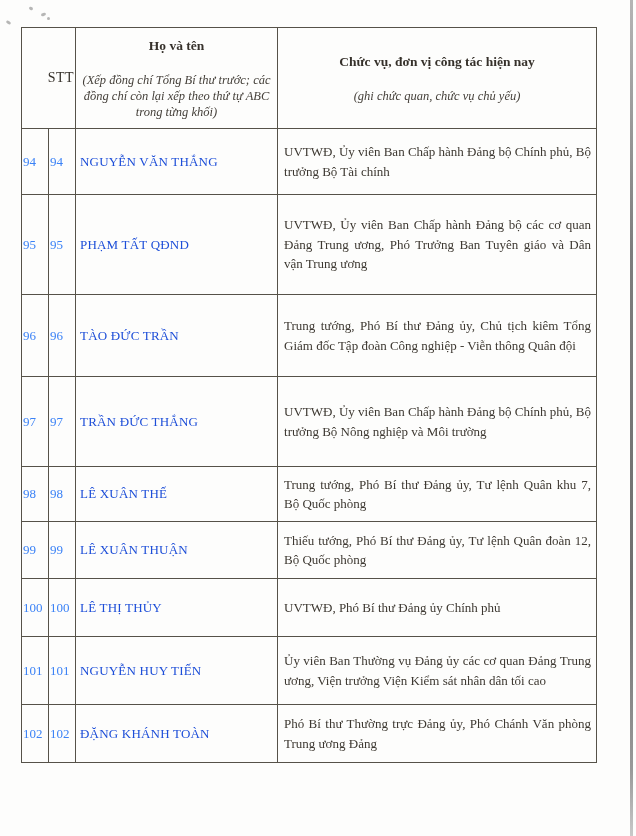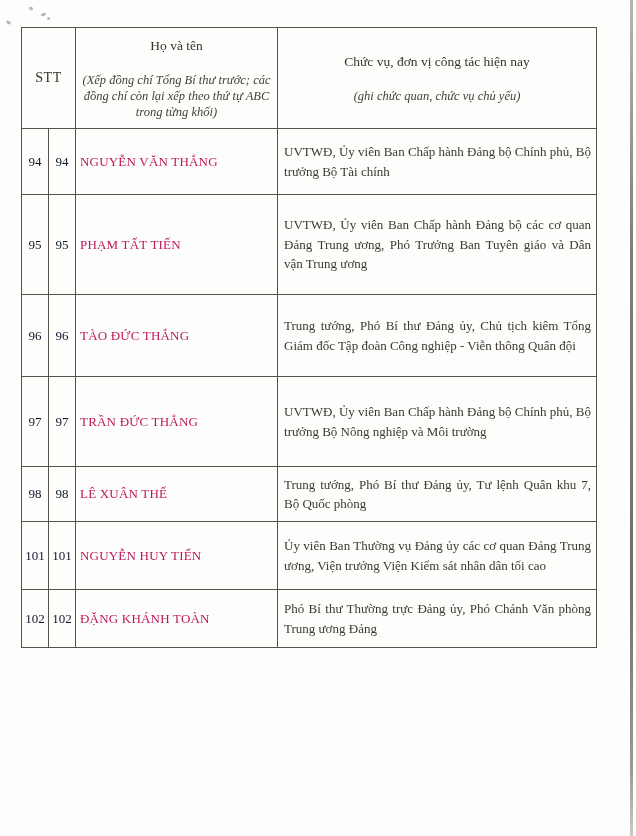--- a/index.html
+++ b/index.html
@@ -36,41 +36,41 @@
 
   .doc th, .doc td {
     border: 1px solid #565249;
     vertical-align: middle;
     font-weight: normal;
     overflow: hidden;
   }
 
   
   tr.hrow { height: 101px; }
-  .h-stt { text-align: center; font-weight: bold; font-size: 14px; letter-spacing: .5px; color: #36312b; }
+  .h-stt { text-align: right; font-weight: bold; font-size: 14px; letter-spacing: .5px; color: #36312b; }
   .h-name, .h-pos { text-align: center; padding: 2px 4px; }
-  .h-title { font-weight: normal; font-size: 13.5px; line-height: 17px; color: #36312b; }
+  .h-title { font-weight: bold; font-size: 13.5px; line-height: 17px; color: #36312b; }
   .h-sub { font-style: italic; font-size: 12.5px; line-height: 16px; margin-top: 18px; color: #45403a; }
 
   
   tr.r0 { height: 66px; }
   tr.r1 { height: 100px; }
   tr.r2 { height: 82px; }
   tr.r3 { height: 90px; }
   tr.r4 { height: 55px; }
   tr.r5 { height: 57px; }
   tr.r6 { height: 58px; }
   tr.r7 { height: 68px; }
   tr.r8 { height: 58px; }
   tr.r9 { height: 53px; }
 
-  td.c-no  { text-align: center; font-size: 13px; color: #0f172a; }
+  td.c-no  { font-size: 13px; color: #3b82f6; }
   td.c-name {
     font-size: 13px; letter-spacing: .2px;
-    padding: 0 2px 0 4px; text-transform: none; color: #be185d;
+    padding: 0 2px 0 4px; text-transform: none; color: #1d4ed8;
   }
   td.c-pos {
     font-size: 13px; line-height: 19.5px;
     text-align: justify;
     padding: 2px 5px 2px 6px;
     color: #3d3831;
   }
 </style>
 </head>
 <body>
@@ -104,40 +104,52 @@
   <tbody>
     <tr class="r0">
       <td class="c-no">94</td>
       <td class="c-no">94</td>
       <td class="c-name">NGUYỄN VĂN THẮNG</td>
       <td class="c-pos">UVTWĐ, Ủy viên Ban Chấp hành Đảng bộ Chính phủ, Bộ trưởng Bộ Tài chính</td>
     </tr>
     <tr class="r1">
       <td class="c-no">95</td>
       <td class="c-no">95</td>
-      <td class="c-name">PHẠM TẤT TIẾN</td>
+      <td class="c-name">PHẠM TẤT QĐND</td>
       <td class="c-pos">UVTWĐ, Ủy viên Ban Chấp hành Đảng bộ các cơ quan Đảng Trung ương, Phó Trưởng Ban Tuyên giáo và Dân vận Trung ương</td>
     </tr>
     <tr class="r2">
       <td class="c-no">96</td>
       <td class="c-no">96</td>
-      <td class="c-name">TÀO ĐỨC THẮNG</td>
+      <td class="c-name">TÀO ĐỨC TRẦN</td>
       <td class="c-pos">Trung tướng, Phó Bí thư Đảng ủy, Chủ tịch kiêm Tổng Giám đốc Tập đoàn Công nghiệp - Viễn thông Quân đội</td>
     </tr>
     <tr class="r3">
       <td class="c-no">97</td>
       <td class="c-no">97</td>
       <td class="c-name">TRẦN ĐỨC THẮNG</td>
       <td class="c-pos">UVTWĐ, Ủy viên Ban Chấp hành Đảng bộ Chính phủ, Bộ trưởng Bộ Nông nghiệp và Môi trường</td>
     </tr>
     <tr class="r4">
       <td class="c-no">98</td>
       <td class="c-no">98</td>
       <td class="c-name">LÊ XUÂN THẾ</td>
       <td class="c-pos">Trung tướng, Phó Bí thư Đảng ủy, Tư lệnh Quân khu 7, Bộ Quốc phòng</td>
+    </tr>
+    <tr class="r5">
+      <td class="c-no">99</td>
+      <td class="c-no">99</td>
+      <td class="c-name">LÊ XUÂN THUẬN</td>
+      <td class="c-pos">Thiếu tướng, Phó Bí thư Đảng ủy, Tư lệnh Quân đoàn 12, Bộ Quốc phòng</td>
+    </tr>
+    <tr class="r6">
+      <td class="c-no">100</td>
+      <td class="c-no">100</td>
+      <td class="c-name">LÊ THỊ THỦY</td>
+      <td class="c-pos">UVTWĐ, Phó Bí thư Đảng ủy Chính phủ</td>
     </tr>
     <tr class="r7">
       <td class="c-no">101</td>
       <td class="c-no">101</td>
       <td class="c-name">NGUYỄN HUY TIẾN</td>
       <td class="c-pos">Ủy viên Ban Thường vụ Đảng ủy các cơ quan Đảng Trung ương, Viện trưởng Viện Kiểm sát nhân dân tối cao</td>
     </tr>
     <tr class="r8">
       <td class="c-no">102</td>
       <td class="c-no">102</td>

